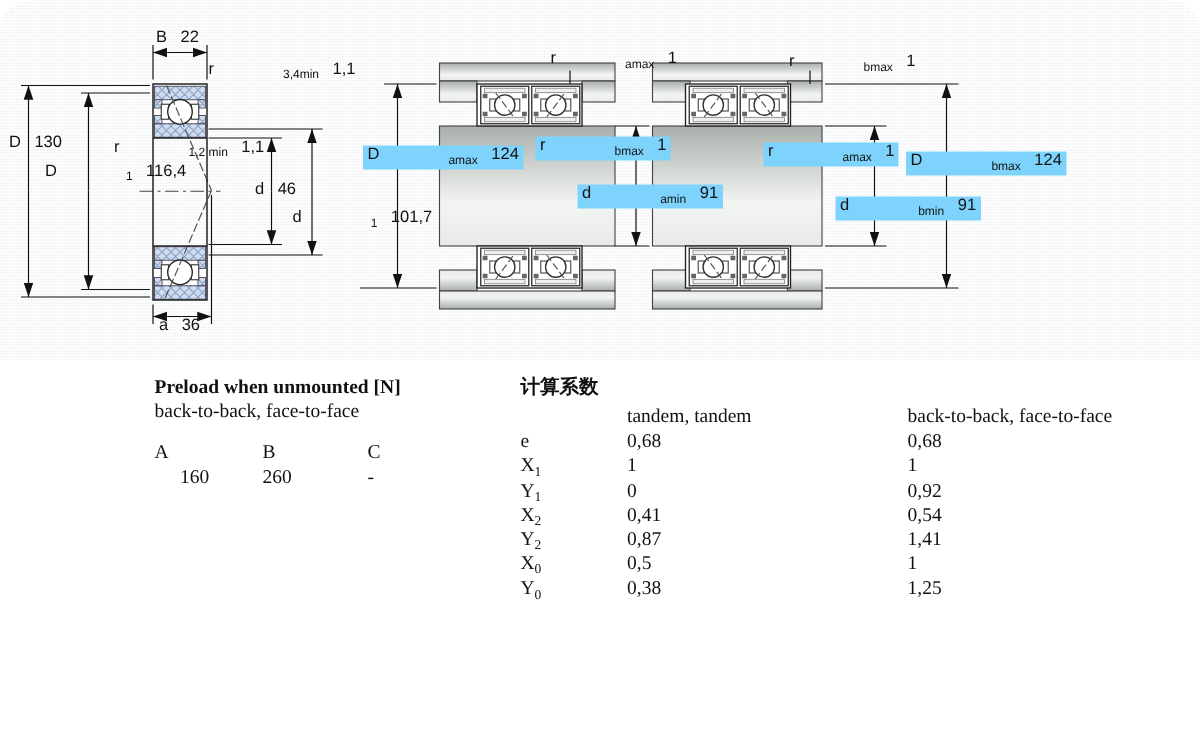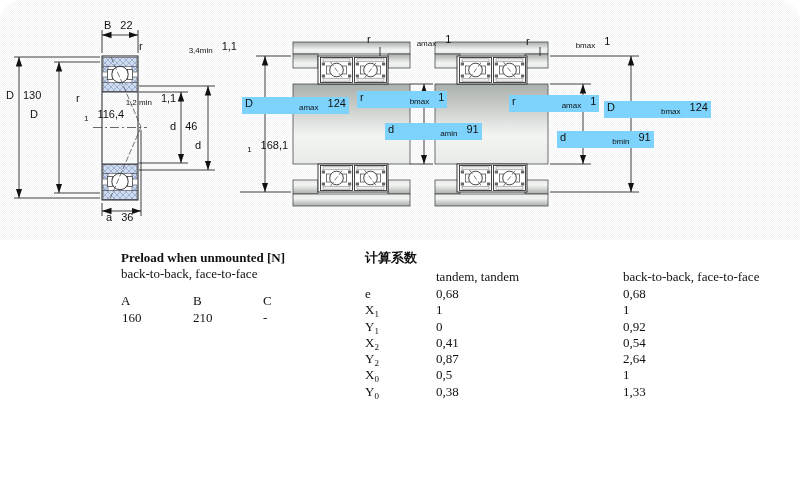--- a/index.html
+++ b/index.html
@@ -7,21 +7,21 @@
        font-family:"Liberation Sans",sans-serif;color:#111;border-radius:22px;}
   .gridbg{position:absolute;left:0;top:0;width:800px;height:240px;
           background:repeating-conic-gradient(#f2f4f6 0% 25%, #ffffff 0% 50%) 0 0/2px 2px;}
   svg{position:absolute;left:0;top:0;}
   .lbl{position:absolute;font-size:11px;line-height:12px;white-space:nowrap;color:#111;}
   .lbl sub{font-size:8px;vertical-align:-3px;letter-spacing:0;margin-left:46px;}
   .lbl .v{margin-left:9px;}
   .wbg{background:#7dd3fc;padding:0 3px;}
   .serif{font-family:"Liberation Serif",serif;font-size:13px;line-height:15px;}
   .b{font-weight:bold;}
-  .abs{position:absolute;white-space:nowrap;margin-left:18px;}
+  .abs{position:absolute;white-space:nowrap;}
   .fcol div{height:16.3px;font-family:"Liberation Serif",serif;font-size:13px;}
   .fcol sub{font-size:9px;vertical-align:-3px;}
 </style>
 </head>
 <body>
 
 <div id="app">
 
   <div class="gridbg"></div>
 
@@ -185,40 +185,40 @@
       <line x1="631" y1="120" x2="631" y2="192" marker-end="url(#ar)"></line>
     </g>
   </svg>
 
   <div class="lbl" style="left:104px;top:19px"><span>B</span><span class="v">22</span></div>
   <div class="lbl" style="left:139px;top:40px"><span>r</span><sub>3,4min</sub><span class="v">1,1</span></div>
   <div class="lbl" style="left:6px;top:89px"><span>D</span><span class="v">130</span></div>
   <div class="lbl" style="left:30px;top:108px"><span>D</span><sub>1</sub><span class="v">116,4</span></div>
   <div class="lbl" style="left:76px;top:92px"><span>r</span><sub>1,2 min</sub><span class="v">1,1</span></div>
   <div class="lbl" style="left:170px;top:120px"><span>d</span><span class="v">46</span></div>
-  <div class="lbl" style="left:195px;top:139px"><span>d</span><sub>1</sub><span class="v">168,1</span></div>
+  <div class="lbl" style="left:195px;top:139px"><span>d</span><sub>1</sub><span class="v">101,7</span></div>
   <div class="lbl" style="left:106px;top:211px"><span>a</span><span class="v">36</span></div>
 
   <div class="lbl" style="left:367px;top:33px"><span>r</span><sub>amax</sub><span class="v">1</span></div>
   <div class="lbl wbg" style="left:242px;top:97px"><span>D</span><sub>amax</sub><span class="v">124</span></div>
   <div class="lbl wbg" style="left:357px;top:91px"><span>r</span><sub>bmax</sub><span class="v">1</span></div>
   <div class="lbl wbg" style="left:385px;top:123px"><span>d</span><sub>amin</sub><span class="v">91</span></div>
 
   <div class="lbl" style="left:526px;top:35px"><span>r</span><sub>bmax</sub><span class="v">1</span></div>
   <div class="lbl wbg" style="left:509px;top:95px"><span>r</span><sub>amax</sub><span class="v">1</span></div>
   <div class="lbl wbg" style="left:557px;top:131px"><span>d</span><sub>bmin</sub><span class="v">91</span></div>
   <div class="lbl wbg" style="left:604px;top:101px"><span>D</span><sub>bmax</sub><span class="v">124</span></div>
 
   <div class="abs serif b" style="left:103px;top:250px">Preload when unmounted [N]</div>
   <div class="abs serif" style="left:103px;top:266px">back-to-back, face-to-face</div>
   <div class="abs serif" style="left:103px;top:293px">A</div>
   <div class="abs serif" style="left:175px;top:293px">B</div>
   <div class="abs serif" style="left:245px;top:293px">C</div>
-  <div class="abs serif" style="left:104px;top:310px">160</div>
-  <div class="abs serif" style="left:175px;top:310px">210</div>
+  <div class="abs serif" style="left:120px;top:310px">160</div>
+  <div class="abs serif" style="left:175px;top:310px">260</div>
   <div class="abs serif" style="left:245px;top:310px">-</div>
 
   <div class="abs serif b" style="left:347px;top:250px">计算系数</div>
   <div class="abs serif" style="left:418px;top:269px">tandem, tandem</div>
   <div class="abs serif" style="left:605px;top:269px">back-to-back, face-to-face</div>
 
   <div class="abs fcol" style="left:347px;top:286px">
     <div><span>e</span><sub></sub></div>
     <div><span>X</span><sub>1</sub></div>
     <div><span>Y</span><sub>1</sub></div>
@@ -236,18 +236,18 @@
     <div>0,87</div>
     <div>0,5</div>
     <div>0,38</div>
   </div>
 
   <div class="abs fcol" style="left:605px;top:286px">
     <div>0,68</div>
     <div>1</div>
     <div>0,92</div>
     <div>0,54</div>
-    <div>2,64</div>
+    <div>1,41</div>
     <div>1</div>
-    <div>1,33</div>
+    <div>1,25</div>
   </div>
 
 </div>
 
 </body></html>

